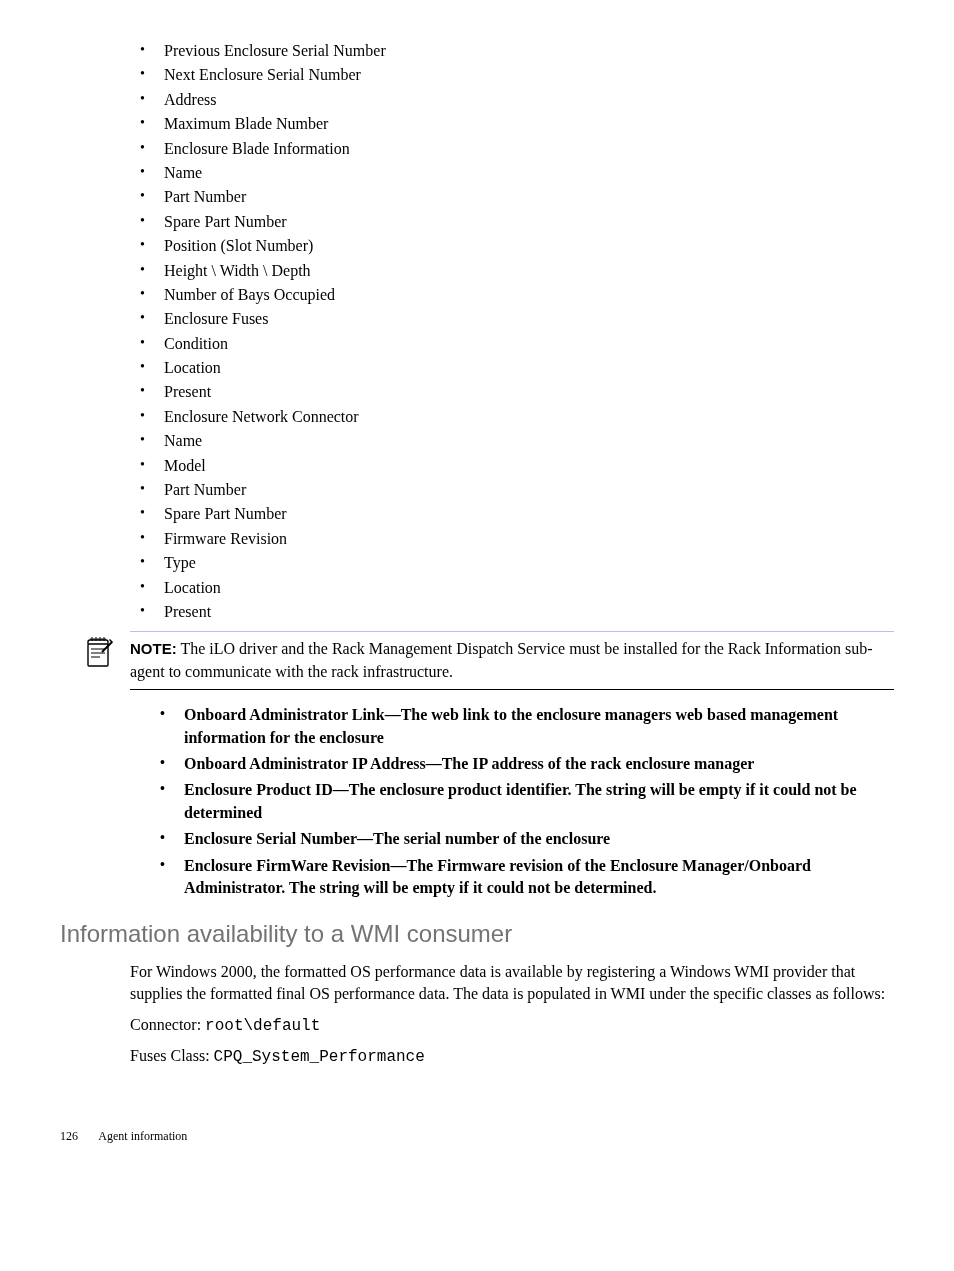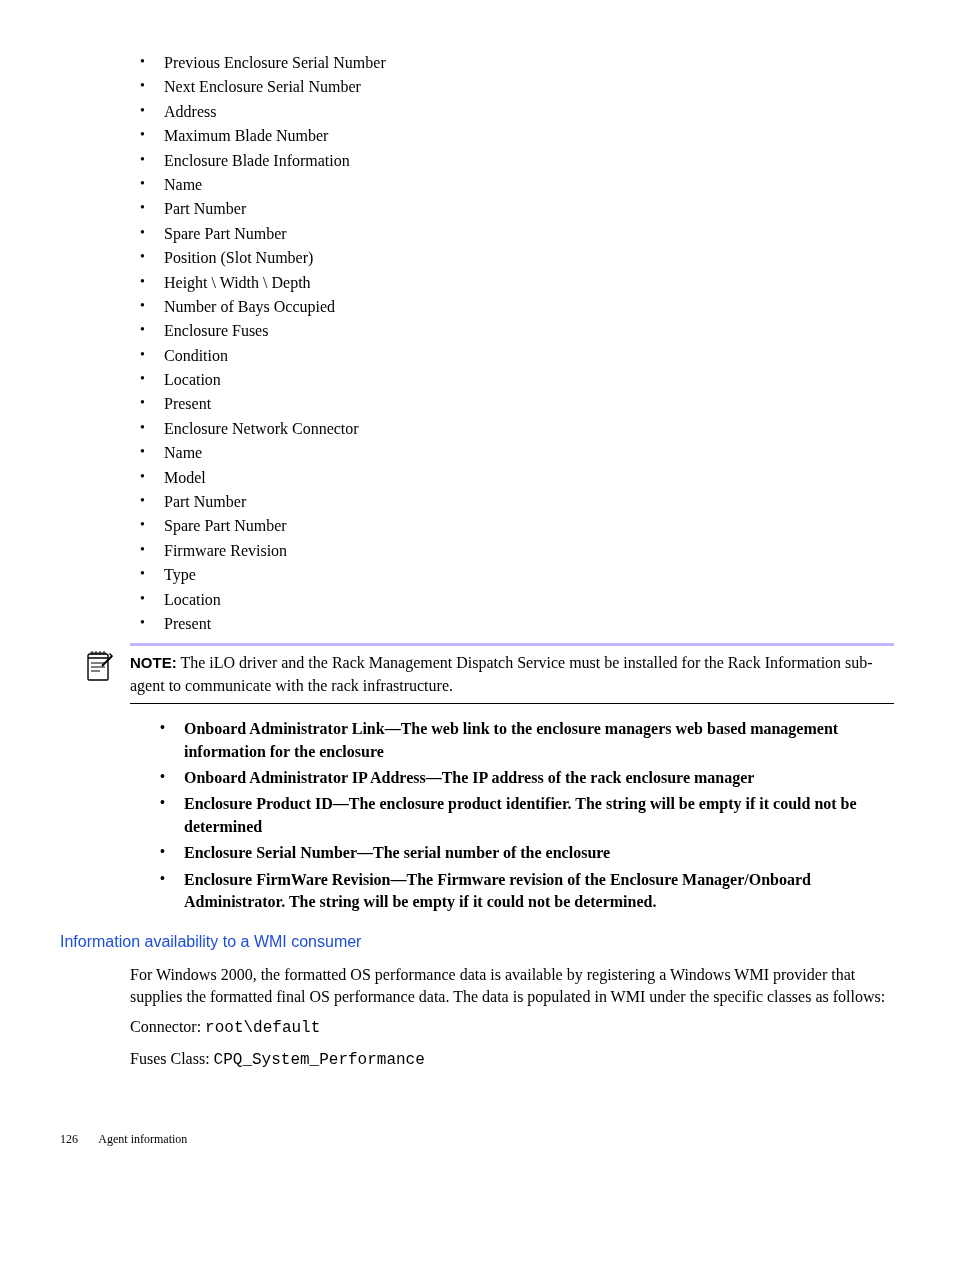--- a/index.html
+++ b/index.html
@@ -6,21 +6,21 @@
     font-family: "Palatino Linotype", "Book Antiqua", Palatino, serif;
     font-size: 16px;
     color: #000;
     background: #fff;
     margin: 0;
     padding: 40px 60px 40px 60px;
     line-height: 1.4;
   }
   .page {
     max-width: 834px;
-    margin: 12px auto;
+    margin: 0 auto;
     position: relative;
   }
   ul.bullets {
     list-style: none;
     margin: 0 0 8px 0;
     padding: 0 0 0 80px;
   }
   ul.bullets li {
     position: relative;
     padding-left: 24px;
@@ -28,21 +28,21 @@
   }
   ul.bullets li::before {
     content: "•";
     position: absolute;
     left: 0;
     top: 0;
     font-size: 14px;
   }
   .note-block {
     margin: 8px 0 14px 70px;
-    border-top: 3px solid #c4b5fd;
+    border-top: 1px solid #c4b5fd;
     border-bottom: 1px solid #000;
     padding: 6px 0 6px 0;
     position: relative;
   }
   .note-icon {
     position: absolute;
     left: -48px;
     top: 4px;
     width: 32px;
     height: 32px;
@@ -68,24 +68,24 @@
   }
   ul.bullets2 li::before {
     content: "•";
     position: absolute;
     left: 0;
     top: 0;
     font-size: 14px;
   }
   .section-heading {
     font-family: Arial, Helvetica, sans-serif;
-    font-size: 16px;
+    font-size: 24px;
     font-weight: normal;
     margin: 18px 0 10px 0;
-    color: #1d4ed8;
+    color: #737373;
   }
   .mono {
     font-family: "Courier New", Courier, monospace;
   }
   .footer {
     margin-top: 60px;
     font-size: 12px;
   }
   .footer .pagenum {
     display: inline-block;

